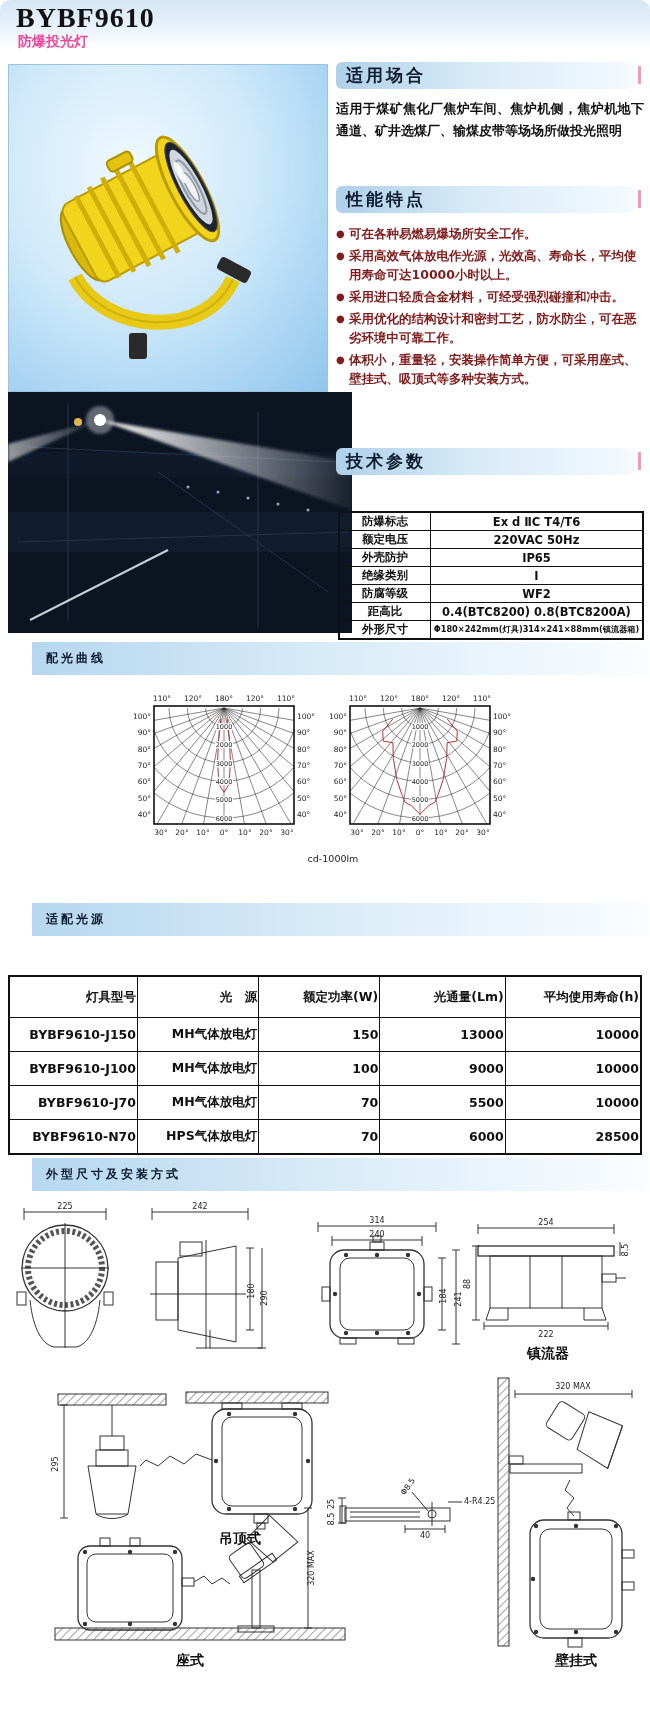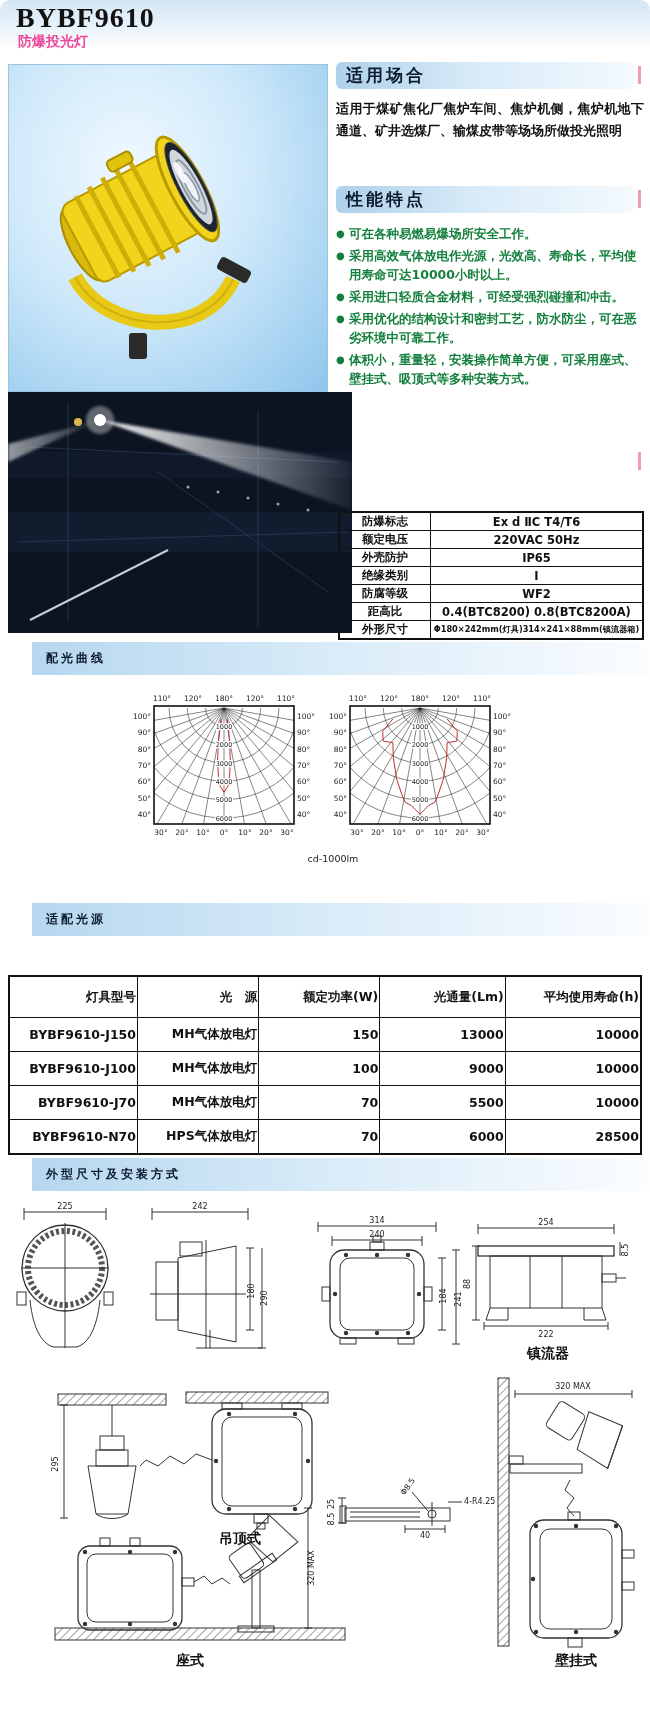--- a/index.html
+++ b/index.html
@@ -17,21 +17,21 @@
     background:radial-gradient(ellipse at 38% 32%, #f0f9ff 0%, #cfe9fa 45%, #8fc6ec 100%);}
   
   .app-photo{left:8px;top:392px;width:344px;height:241px;background:#0c1422;}
   
   .sec-hdr{width:298px;height:27px;border-radius:6px;
     background:linear-gradient(90deg,#aed0e9 0%,#d7eaf8 45%,#f4fafe 100%);
     font-size:17px;font-weight:700;letter-spacing:3px;color:#0d1b2e;line-height:27px;padding-left:10px;
     box-sizing:border-box;}
   .red-tick{width:3px;height:18px;background:#ef9cb4;}
   .body-text{font-size:13px;font-weight:700;line-height:22px;color:#101010;text-align:justify;}
-  .feat-item{position:relative;padding-left:13px;font-size:12.5px;font-weight:700;line-height:19px;margin-bottom:3px;color:#15803d;}
+  .feat-item{position:relative;padding-left:13px;font-size:12.5px;font-weight:700;line-height:19px;margin-bottom:3px;color:#7f1d1d;}
   .feat-item::before{content:"●";position:absolute;left:0;top:0;font-size:10px;}
   
   table{border-collapse:collapse;}
   .tech-table{width:306px;font-size:11.5px;}
   .tech-table td{border:1px solid #111;text-align:center;height:17px;padding:0 2px;font-weight:600;margin-top:48px;}
   .tech-table{border:2px solid #111;}
   .tech-table td.lbl{width:86px;}
   .tech-table tr:last-child td.val{font-size:8.2px;font-weight:600;}
   
   .bar-hdr{left:0;width:650px;height:33px;
@@ -128,20 +128,21 @@
   <div class="abs sec-hdr" style="left:336px;top:186px;">性能特点</div>
   <div class="abs red-tick" style="left:638px;top:190px;"></div>
   <div class="abs" style="left:336px;top:224px;width:310px;">
     <div class="feat-item">可在各种易燃易爆场所安全工作。</div>
     <div class="feat-item">采用高效气体放电作光源，光效高、寿命长，平均使用寿命可达10000小时以上。</div>
     <div class="feat-item">采用进口轻质合金材料，可经受强烈碰撞和冲击。</div>
     <div class="feat-item">采用优化的结构设计和密封工艺，防水防尘，可在恶劣环境中可靠工作。</div>
     <div class="feat-item">体积小，重量轻，安装操作简单方便，可采用座式、壁挂式、吸顶式等多种安装方式。</div>
   </div>
 
+  <div class="abs sec-hdr" style="left:336px;top:448px;">技术参数</div>
   <div class="abs red-tick" style="left:638px;top:452px;"></div>
   <table class="abs tech-table" style="left:338px;top:511px;">
     <tbody>
         <tr>
           <td class="lbl">防爆标志</td>
           <td class="val">Ex d ⅡC T4/T6</td>
         </tr>
     <tr>
           <td class="lbl">额定电压</td>
           <td class="val">220VAC  50Hz</td>

